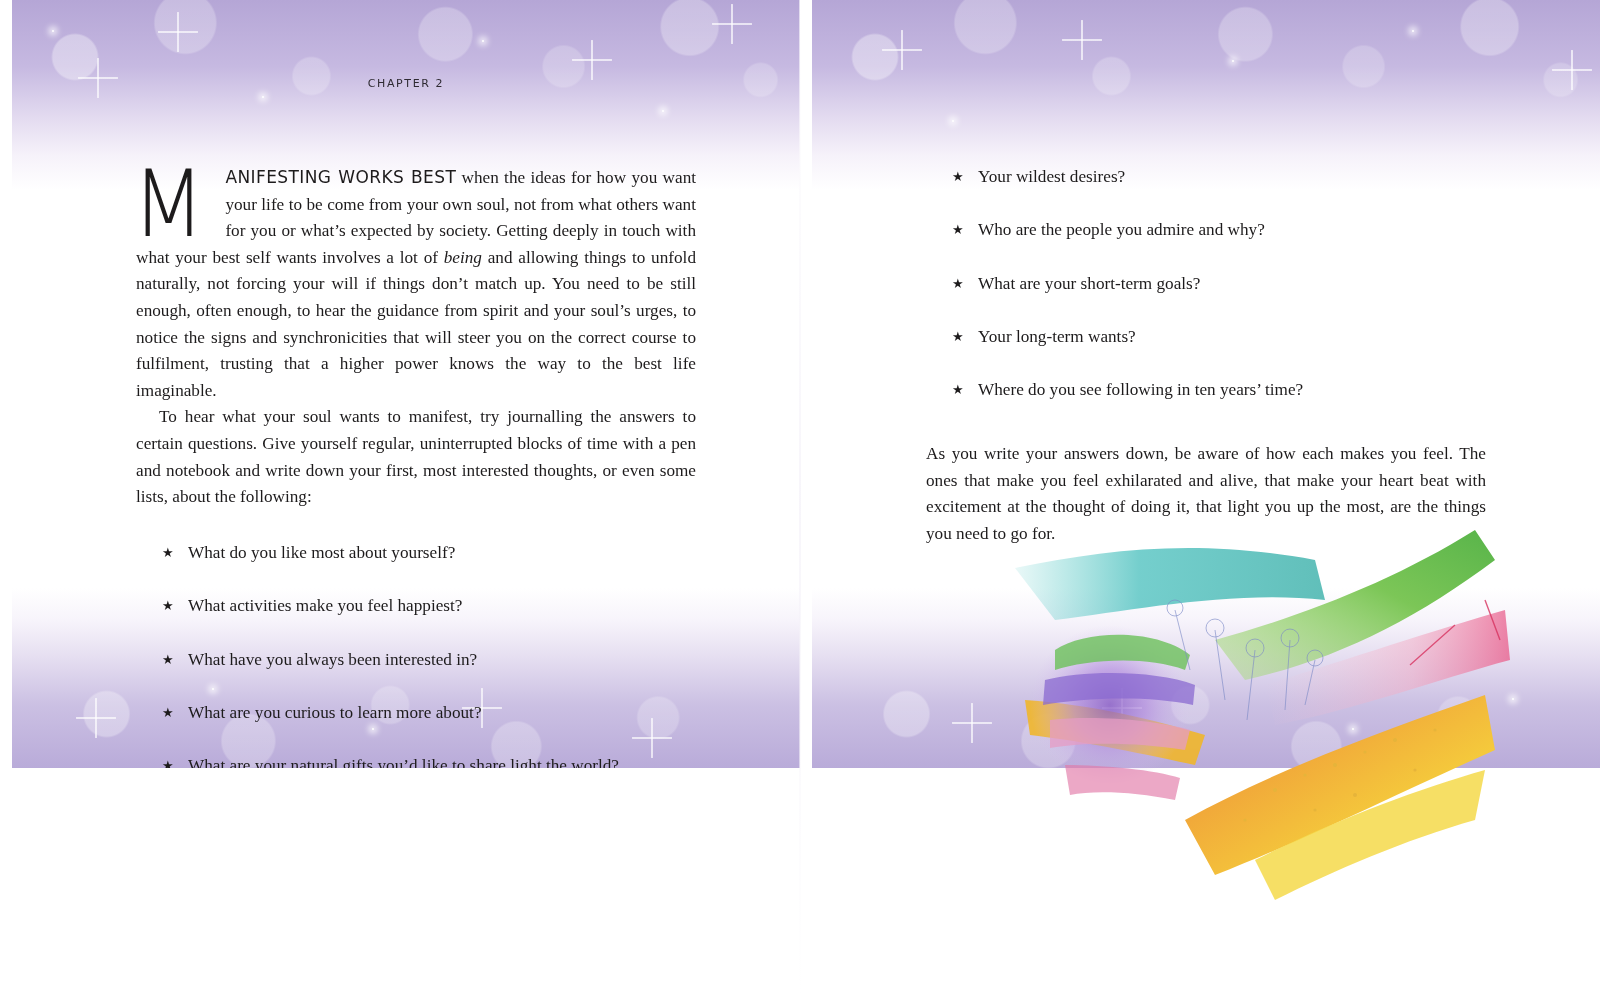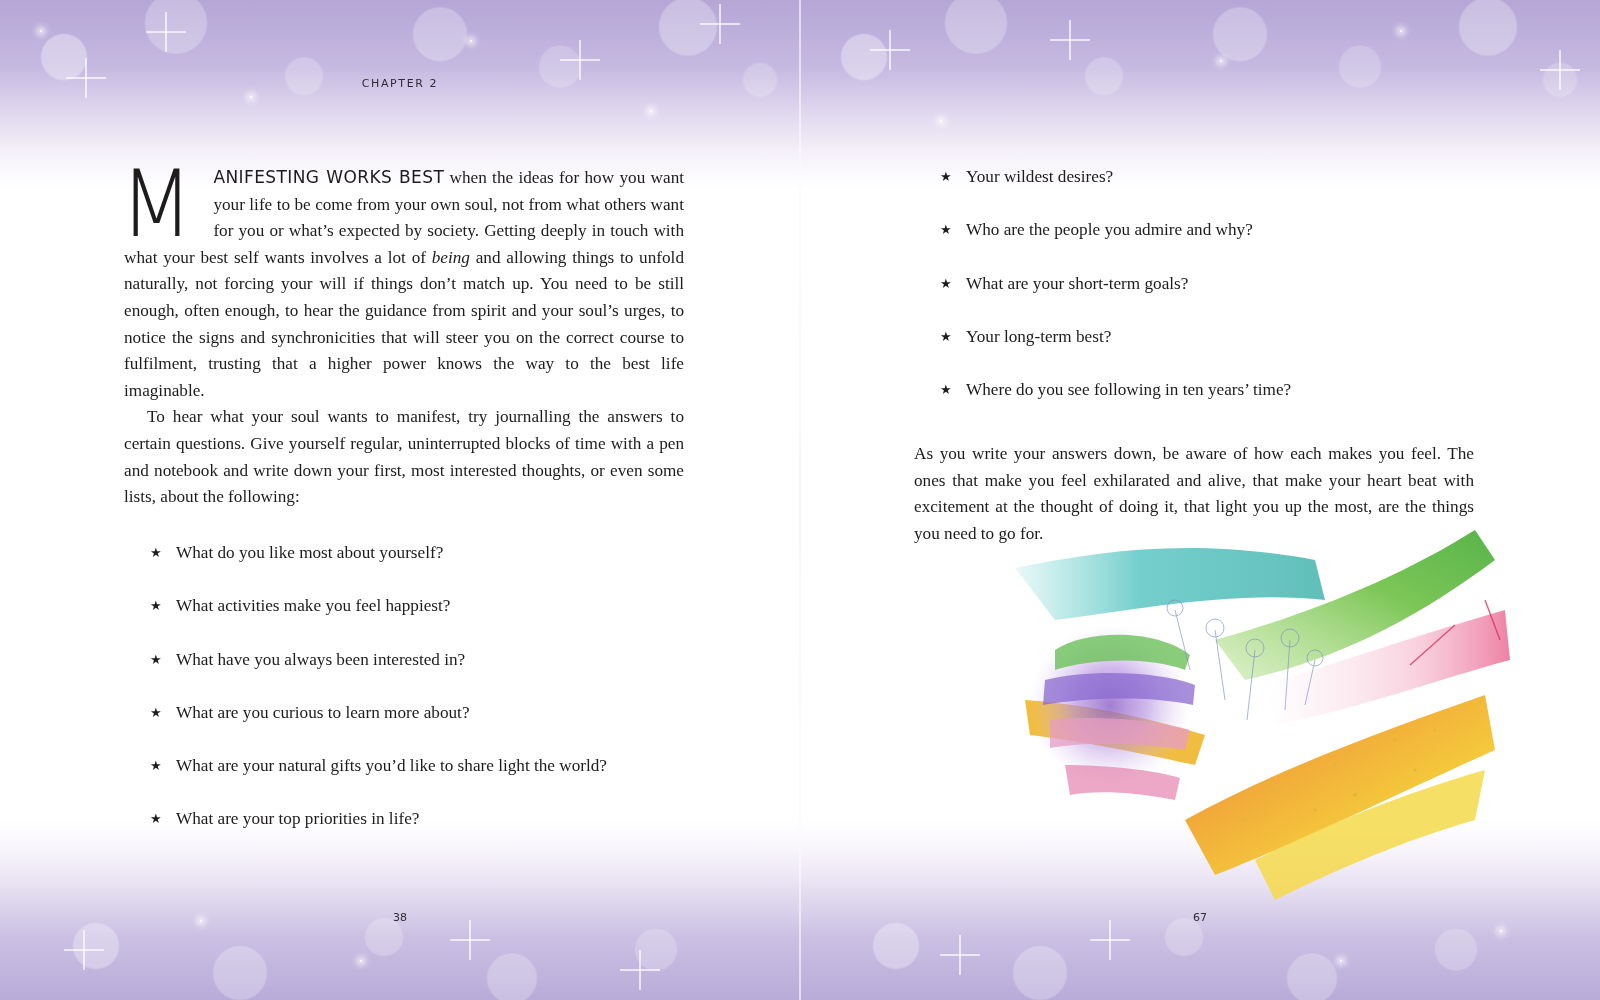--- a/index.html
+++ b/index.html
@@ -3,21 +3,21 @@
   <meta charset="utf-8">
   <style>
     html, body { margin: 0; padding: 0; }
     body {
       width: 1600px; height: 1000px; overflow: hidden; position: relative;
       background: #ffffff;
       font-family: "Liberation Serif", "DejaVu Serif", serif;
       color: #1d1b1c;
     }
     .spread { position: absolute; inset: 0; display: flex; }
-    .page { position: relative; width: 800px; height: 1000px; overflow: hidden; background: #ffffff; }
+    .page { position: relative; width: 800px; height: 768px; overflow: hidden; background: #ffffff; margin-left: 12px; }
 
     
     .band-top, .band-bottom { position: absolute; left: 0; right: 0; pointer-events: none; }
     .band-top {
       top: 0; height: 190px;
       background:
         radial-gradient(circle at 8% 30%, rgba(255,255,255,0.35) 0 22px, transparent 24px),
         radial-gradient(circle at 22% 12%, rgba(255,255,255,0.25) 0 30px, transparent 32px),
         radial-gradient(circle at 38% 40%, rgba(255,255,255,0.22) 0 18px, transparent 20px),
         radial-gradient(circle at 55% 18%, rgba(255,255,255,0.25) 0 26px, transparent 28px),
@@ -150,21 +150,21 @@
       <span class="sparkle" style="left:540px;top:140px;"></span>
       <span class="sparkle" style="left:700px;top:110px;"></span>
     </div>
 
 
     <div class="right-inner">
       <ul class="q-list">
         <li><span class="star">★</span><span>Your wildest desires?</span></li>
         <li><span class="star">★</span><span>Who are the people you admire and why?</span></li>
         <li><span class="star">★</span><span>What are your short-term goals?</span></li>
-        <li><span class="star">★</span><span>Your long-term best?</span></li>
+        <li><span class="star">★</span><span>Your long-term wants?</span></li>
         <li><span class="star">★</span><span>Where do you see following in ten years’ time?</span></li>
       </ul>
       <p class="right-para">As you write your answers down, be aware of how each makes you feel. The ones that make you feel exhilarated and alive, that make your heart beat with excitement at the thought of doing it, that light you up the most, are the things you need to go for.</p>
     </div>
 
     <div class="folio">67</div>
   </div>
 
   <div class="spine"></div>
 

